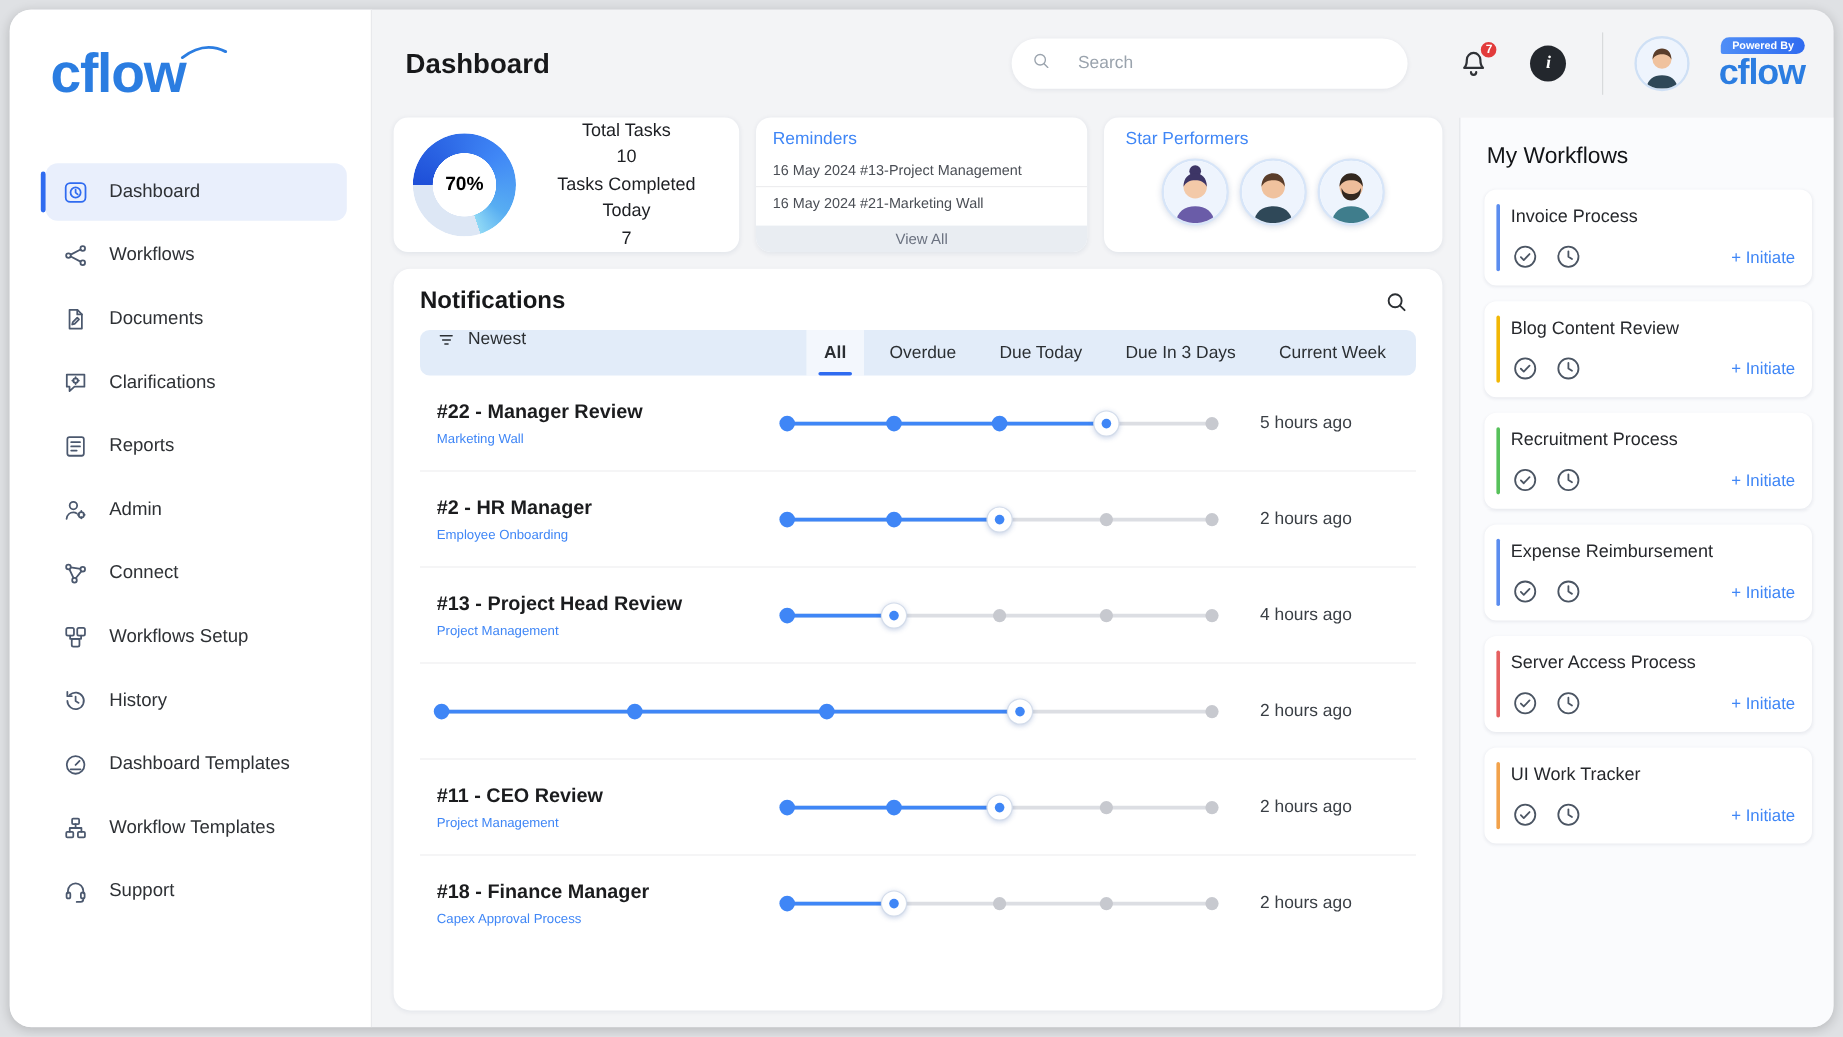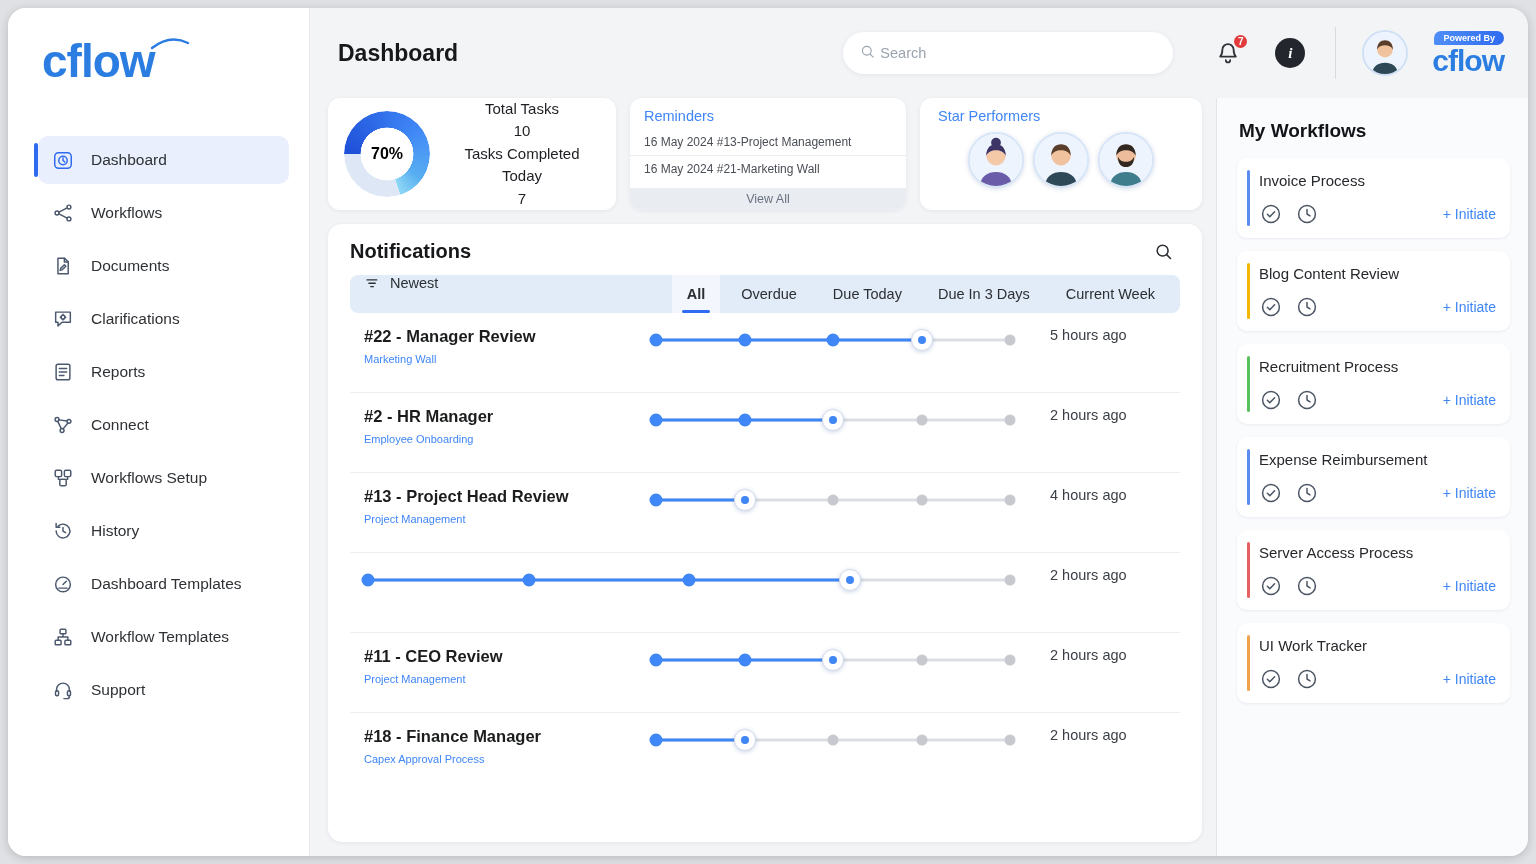--- a/index.html
+++ b/index.html
@@ -18,21 +18,21 @@
   .nav-item{display:flex;align-items:center;gap:17px;height:48px;margin:0 20px 0 30px;padding-left:14px;border-radius:10px;position:relative;cursor:pointer;color:#2e3135;font-size:15.5px}
   .nav-item .nav-icon{color:#4b586e;display:flex}
   .nav-item.active{background:#e9effc}
   .nav-item.active .nav-icon{color:#2f6bf0}
   .nav-item.active::before{content:"";position:absolute;left:-4px;top:7px;bottom:7px;width:4px;border-radius:3px;background:var(--accent)}
 
   
   .main{flex:1;display:flex;flex-direction:column;min-width:0}
   .topbar{height:90px;display:flex;align-items:center;padding:0 24px 0 28px;flex:0 0 auto}
   .page-title{font-size:23px;font-weight:700;color:#17181a}
-  .search{margin-left:auto;width:330px;height:42px;background:#fff;border-radius:21px;box-shadow:0 1px 4px rgba(20,40,80,.08);display:flex;align-items:center;padding:0 16px;gap:4px;color:#9aa3ad}
+  .search{margin-left:auto;width:330px;height:42px;background:#fff;border-radius:21px;box-shadow:0 1px 4px rgba(20,40,80,.08);display:flex;align-items:center;padding:0 16px;gap:22px;color:#9aa3ad}
   .search input{border:none;outline:none;flex:1;font-size:14.5px;color:#444;background:transparent;font-family:"Liberation Sans",sans-serif}
   .search input::placeholder{color:#9aa3ad}
   .bell{margin-left:42px;position:relative;color:#2f3237;cursor:pointer;display:flex}
   .badge{position:absolute;top:-7px;right:-8px;min-width:17px;height:17px;border-radius:9px;background:#e23b3b;border:2px solid #f3f4f6;color:#fff;font-size:10px;font-weight:700;display:flex;align-items:center;justify-content:center;padding:0 3px}
   .info{margin-left:34px;width:30px;height:30px;border-radius:50%;background:#23272d;color:#fff;font-size:15px;font-weight:700;display:flex;align-items:center;justify-content:center;cursor:pointer;font-family:"Liberation Serif",serif;font-style:italic}
   .vdiv{width:1px;height:52px;background:#d8dadc;margin:0 26px 0 30px}
   .avatar{width:46px;height:46px;border-radius:50%;background:#eef4fd;border:2px solid #cfe0f5;overflow:hidden;cursor:pointer;flex:0 0 auto}
   .powered{margin-left:24px;display:flex;flex-direction:column;align-items:flex-end;gap:1px}
   .powered .pill{background:linear-gradient(90deg,#4f8ef7,#2f6bf0);color:#fff;font-size:9px;padding:2px 9px;border-radius:8px 8px 8px 2px;font-weight:700}
   .powered .ptxt{font-size:30px;font-weight:600;color:#2b7de1;letter-spacing:-1px;line-height:1}
@@ -65,38 +65,38 @@
   .notif-head{display:flex;align-items:center;justify-content:space-between}
   .notif-title{font-size:20px;font-weight:700;color:#17181a}
   .notif-search{color:#2b2f33;cursor:pointer;display:flex;padding-right:6px}
   .tabbar{margin-top:12px;background:#e2ecf9;border-radius:8px;height:38px;display:flex;align-items:stretch;padding:0 10px 0 14px;flex:0 0 auto}
   .sortctl{display:flex;align-items:flex-start;gap:8px;font-size:14.5px;color:#2b2f33;cursor:pointer}
   .tabs{margin-left:auto;display:flex;gap:6px}
   .tab{display:flex;align-items:center;padding:0 15px;font-size:14.5px;color:#2b2f33;cursor:pointer;position:relative}
   .tab.active{background:rgba(255,255,255,.6);font-weight:700}
   .tab.active::after{content:"";position:absolute;left:10px;right:10px;bottom:0;height:3px;border-radius:2px;background:var(--accent)}
   .rows{flex:1;min-height:0}
-  .n-row{display:flex;align-items:flex-start;padding:14px 4px 14px 14px;border-bottom:1px solid #efeff1;height:80px;cursor:pointer}
+  .n-row{display:flex;align-items:center;padding:14px 4px 14px 14px;border-bottom:1px solid #efeff1;height:80px;cursor:pointer}
   .n-row:last-child{border-bottom:none}
   .n-titleblock{width:288px;flex:0 0 auto}
   .n-task{font-size:16.5px;font-weight:600;color:#1b1c1e}
   .n-wf{font-size:11px;color:var(--link);margin-top:7px;cursor:pointer}
   .stepper{flex:1;position:relative;height:26px;margin:0 40px 0 4px}
   .track{position:absolute;left:0;right:0;top:50%;height:3px;transform:translateY(-50%);background:#dcdee3;border-radius:2px}
   .fill{position:absolute;left:0;top:50%;height:3px;transform:translateY(-50%);background:var(--link);border-radius:2px}
   .dot{position:absolute;top:50%;transform:translate(-50%,-50%);border-radius:50%}
   .dot.done{width:13px;height:13px;background:var(--link)}
   .dot.todo{width:11px;height:11px;background:#c7c9cf}
   .dot.current{width:22px;height:22px;background:#fff;border:1px solid #d3dcea;box-shadow:0 1px 4px rgba(40,80,160,.25)}
   .dot.current::after{content:"";position:absolute;inset:0;margin:auto;width:8px;height:8px;border-radius:50%;background:var(--link)}
   .n-time{width:126px;flex:0 0 auto;font-size:14.5px;color:#3a3f45}
 
   
   .right{flex:0 0 312px;border-left:1px solid #e3e5e8;background:#fafbfd;padding:14px 18px 8px 20px;overflow:hidden}
-  .right-title{font-size:19px;font-weight:700;color:#121417;margin:8px 0 16px 2px}
+  .right-title{font-size:19px;font-weight:400;color:#121417;margin:8px 0 16px 2px}
   .wf-card{background:#fff;border-radius:10px;box-shadow:0 1px 3px rgba(20,40,80,.08);padding:14px 14px 12px 22px;margin-bottom:13px;position:relative}
   .wf-accent{position:absolute;left:10px;top:12px;bottom:12px;width:3px;border-radius:2px}
   .wf-name{font-size:15px;color:#26282c}
   .wf-row{display:flex;align-items:center;gap:12px;margin-top:13px;color:#4b5563}
   .wf-initiate{margin-left:auto;color:var(--link);font-size:14px;cursor:pointer}
   .wf-ico{display:flex;cursor:pointer}
 </style>
 </head>
 <body>
 
@@ -153,20 +153,31 @@
             <span class="nav-label">Clarifications</span>
           </div>
           <div class="nav-item">
             <span class="nav-icon">
               <svg viewBox="0 0 24 24" width="22" height="22" fill="none" stroke="currentColor" stroke-width="1.6" stroke-linecap="round" stroke-linejoin="round">
                 <rect x="4.5" y="3.5" width="15" height="17" rx="2"></rect>
                 <path d="M8 8.2h8M8 12h8M8 15.8h5"></path>
               </svg>
             </span>
             <span class="nav-label">Reports</span>
+          </div>
+          <div class="nav-item">
+            <span class="nav-icon">
+              <svg viewBox="0 0 24 24" width="22" height="22" fill="none" stroke="currentColor" stroke-width="1.6" stroke-linecap="round" stroke-linejoin="round">
+                <circle cx="10" cy="8" r="3.4"></circle>
+                <path d="M3.8 20c.4-3.6 3-5.8 6.2-5.8 1.1 0 2.2.3 3.1.9"></path>
+                <circle cx="17.2" cy="16.4" r="2.5"></circle>
+                <path d="M17.2 12.8v1.1M17.2 18.5v1.1M14.1 16.4h1.1M19.2 16.4h1.1"></path>
+              </svg>
+            </span>
+            <span class="nav-label">Admin</span>
           </div>
           <div class="nav-item">
             <span class="nav-icon">
               <svg viewBox="0 0 24 24" width="22" height="22" fill="none" stroke="currentColor" stroke-width="1.6" stroke-linecap="round" stroke-linejoin="round">
                 <circle cx="5.5" cy="6" r="2.1"></circle>
                 <circle cx="18.5" cy="8" r="2.1"></circle>
                 <circle cx="11" cy="18" r="2.1"></circle>
                 <path d="M7.6 6.4l8.8 1.2M17.4 9.8l-5.3 6.4M6.3 8l3.8 8"></path>
               </svg>
             </span>

